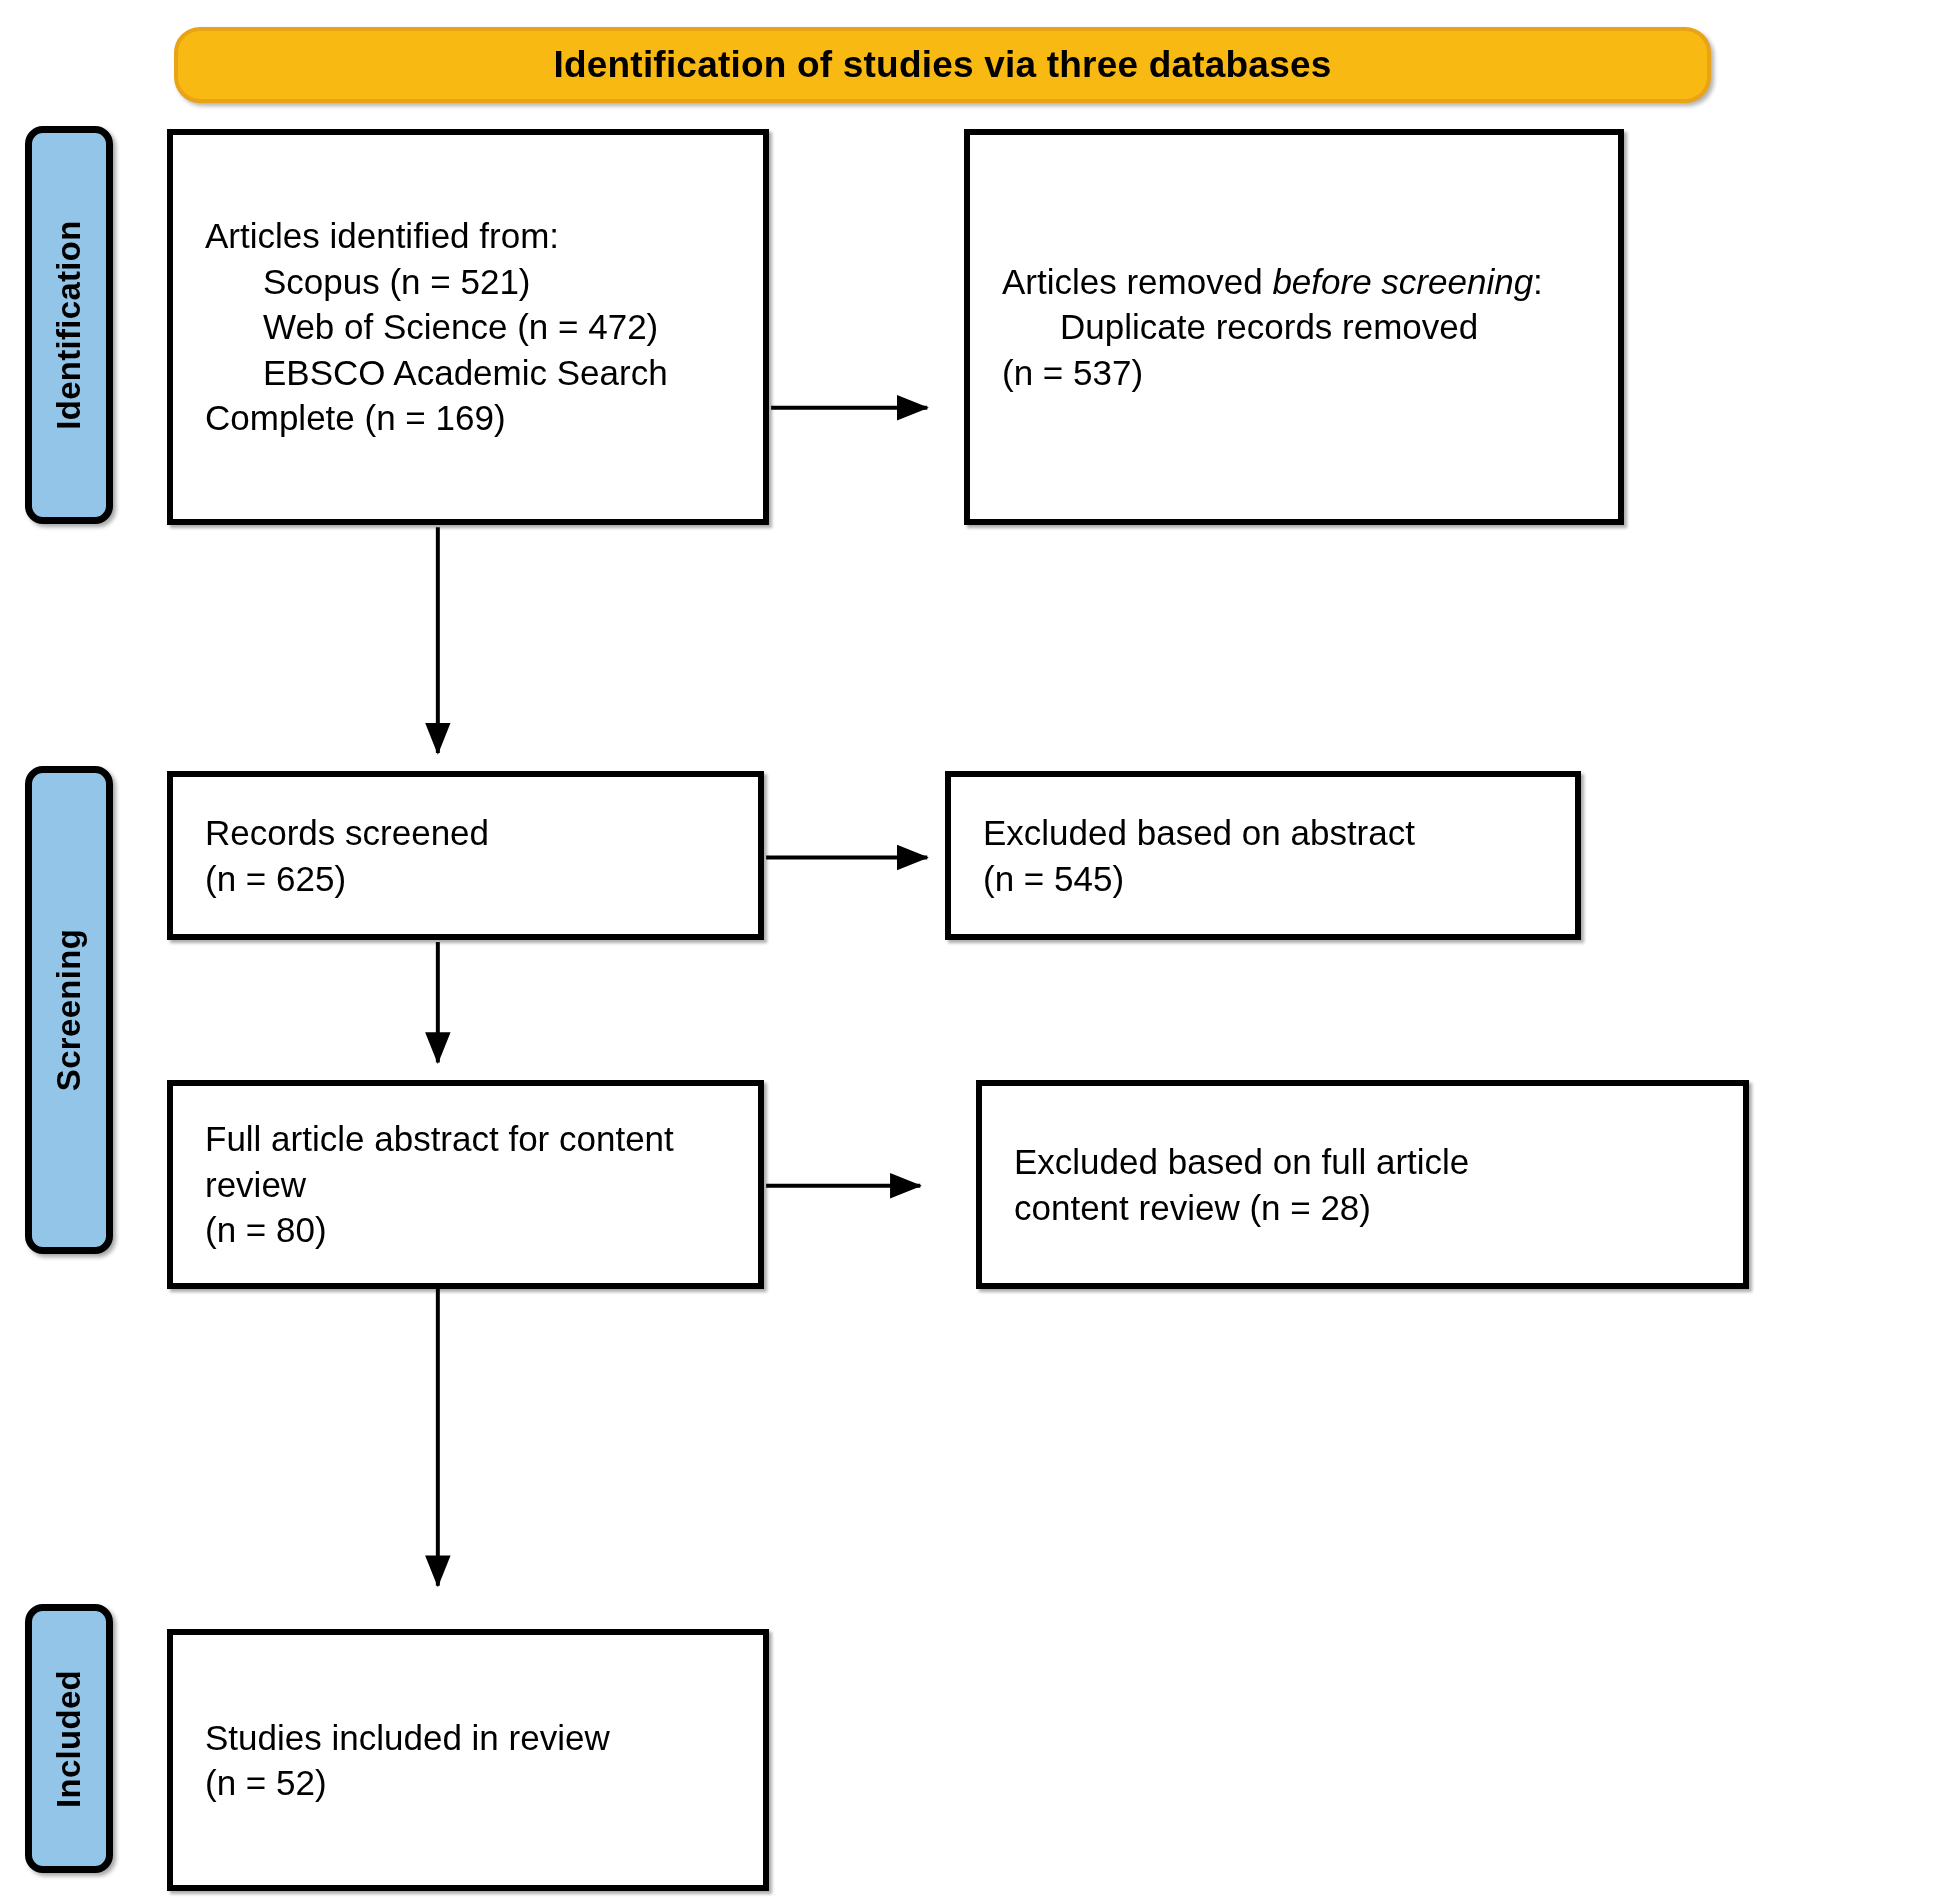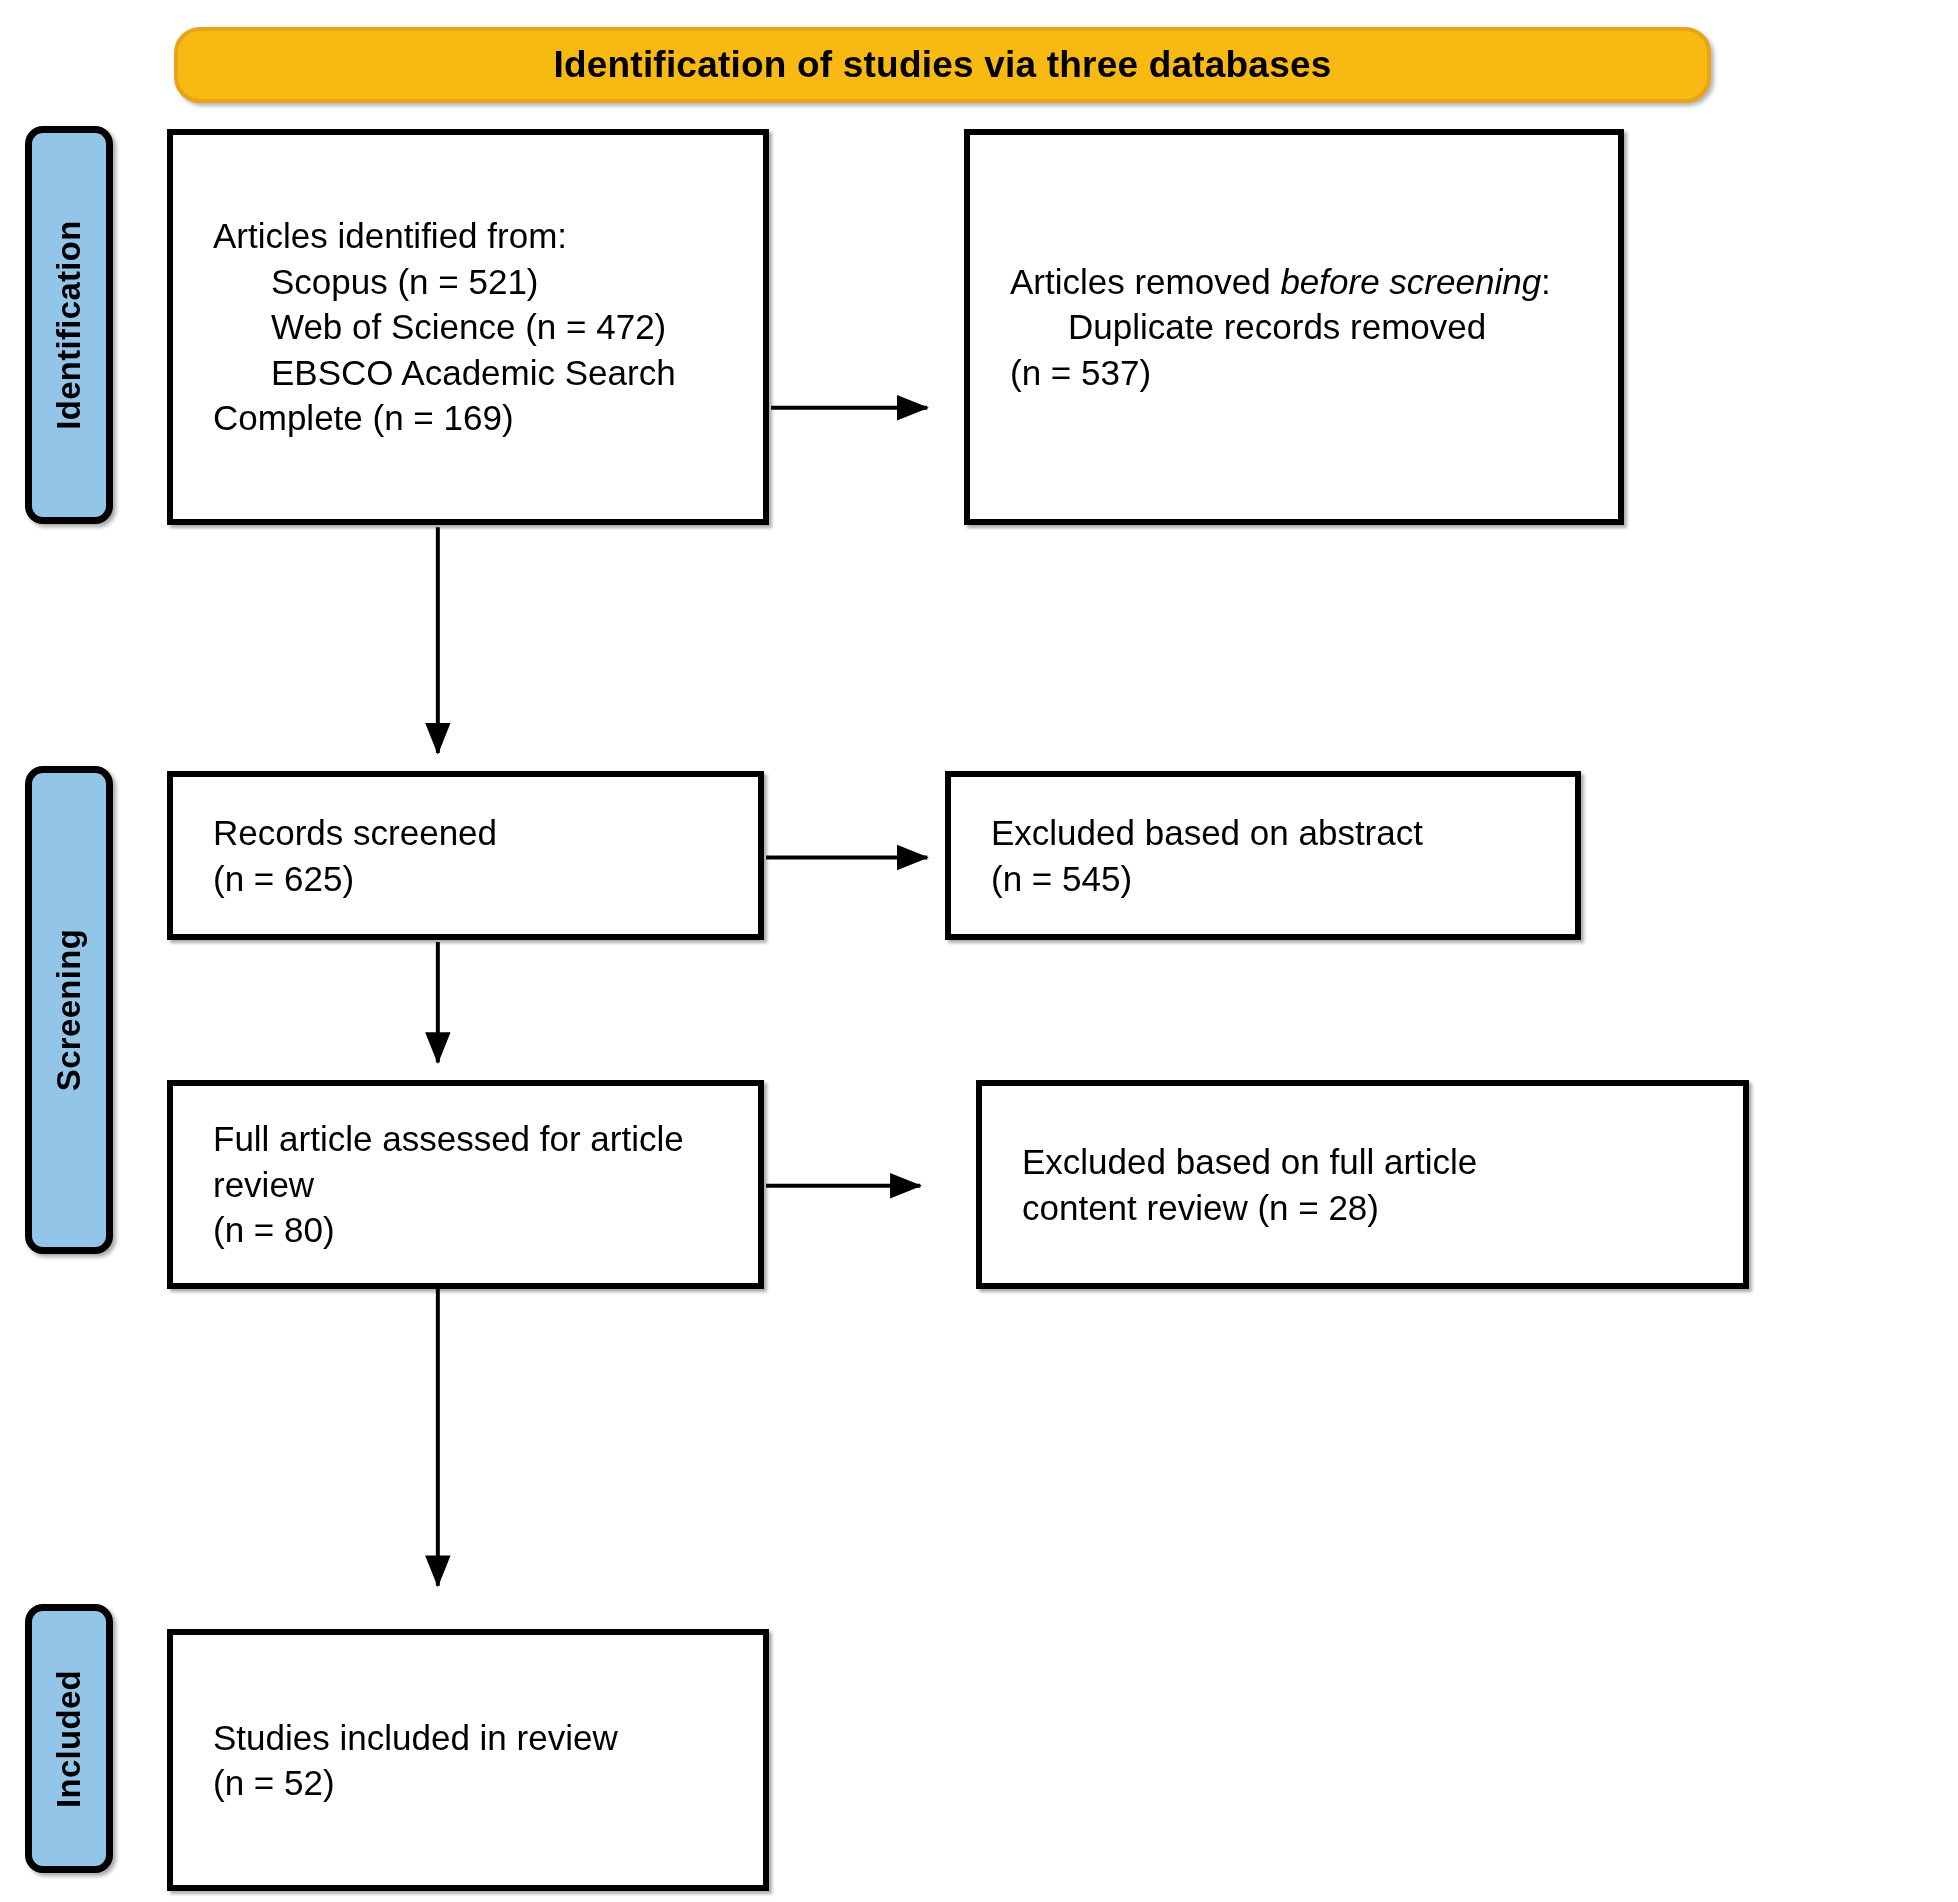--- a/index.html
+++ b/index.html
@@ -78,21 +78,21 @@
     border: 6px solid #000000;
     box-sizing: border-box;
     box-shadow: 3px 3px 3px rgba(0,0,0,0.32);
     display: flex;
     align-items: center;
   }
   .box-text {
     font-size: 35px;
     line-height: 1.30;
     color: #000000;
-    padding: 0 40px;
+    padding: 0 32px;
     width: 100%;
     white-space: pre-wrap;
   }
   .indent-1 { padding-left: 58px; display: block; }
   .italic   { font-style: italic; }
 
   #box-identified     { left: 167px;  top: 129px;  width: 602px; height: 396px; }
   #box-removed        { left: 964px;  top: 129px;  width: 660px; height: 396px; }
   #box-screened       { left: 167px;  top: 771px;  width: 597px; height: 169px; justify-content: flex-end; }
   #box-excluded-abs   { left: 945px;  top: 771px;  width: 636px; height: 169px; }
@@ -159,21 +159,21 @@
 
   <div class="box" id="box-screened">
     <div class="box-text"><span style="display:block">Records screened</span><span style="display:block">(n = 625)</span></div>
   </div>
 
   <div class="box" id="box-excluded-abs">
     <div class="box-text"><span style="display:block">Excluded based on abstract</span><span style="display:block">(n = 545)</span></div>
   </div>
 
   <div class="box" id="box-fulltext">
-    <div class="box-text"><span style="display:block">Full article assessed for article</span><span style="display:block">review</span><span style="display:block">(n = 80)</span></div>
+    <div class="box-text"><span style="display:block">Full article abstract for content</span><span style="display:block">review</span><span style="display:block">(n = 80)</span></div>
   </div>
 
   <div class="box" id="box-excluded-full">
     <div class="box-text"><span style="display:block">Excluded based on full article</span><span style="display:block">content review (n = 28)</span></div>
   </div>
 
   <div class="box" id="box-included">
     <div class="box-text"><span style="display:block">Studies included in review</span><span style="display:block">(n = 52)</span></div>
   </div>
 

